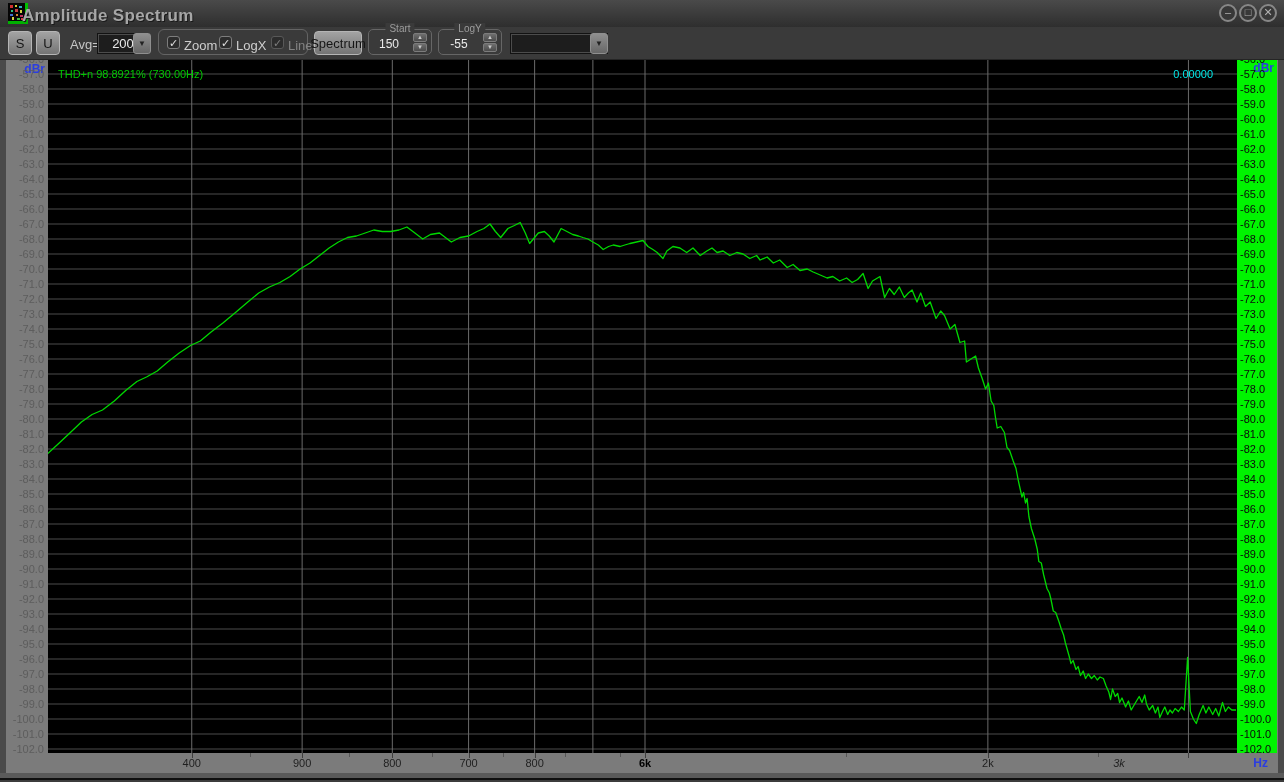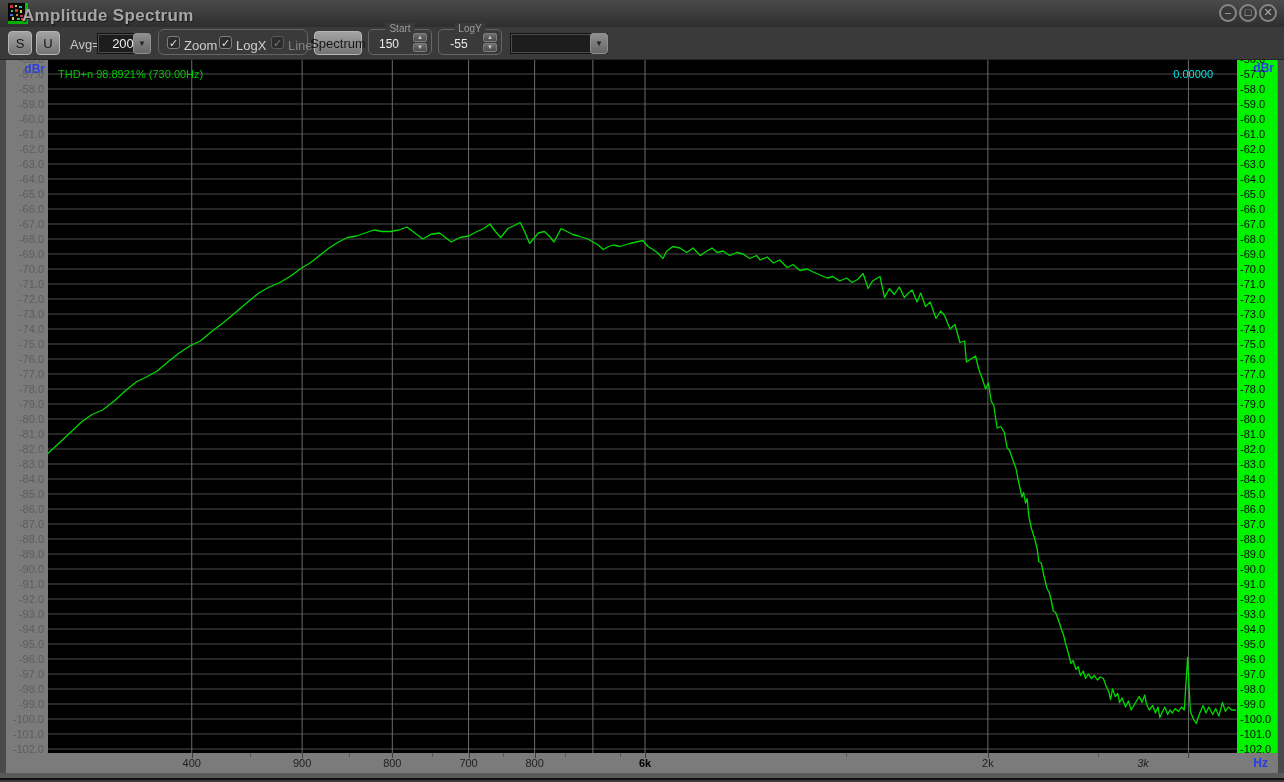--- a/index.html
+++ b/index.html
@@ -333,21 +333,21 @@
       <div class="xlab" style="left: 386.314px;">800</div>
       <div class="xtick" style="left: 386.314px;"></div>
       <div class="xlab" style="left: 462.567px;">700</div>
       <div class="xtick" style="left: 462.567px;"></div>
       <div class="xlab" style="left: 528.619px;">800</div>
       <div class="xtick" style="left: 528.619px;"></div>
       <div class="xlab bold" style="left: 639px;">6k</div>
       <div class="xtick" style="left: 639px;"></div>
       <div class="xlab" style="left: 981.873px;">2k</div>
       <div class="xtick" style="left: 981.873px;"></div>
-      <div class="xlab" style="left: 1137px; font-style: italic;">3k</div>
+      <div class="xlab" style="left: 1113px; font-style: italic;">3k</div>
       <div class="xtick" style="left: 1182.44px;"></div>
       <div class="xtick minor" style="left: 244.009px;"></div>
       <div class="xtick minor" style="left: 343.273px;"></div>
       <div class="xtick minor" style="left: 425.908px;"></div>
       <div class="xtick minor" style="left: 496.695px;"></div>
       <div class="xtick minor" style="left: 558.608px;"></div>
       <div class="xtick minor" style="left: 613.627px;"></div>
       <div class="xtick minor" style="left: 839.568px;"></div>
       <div class="xtick minor" style="left: 1092.25px;"></div>
     </div>

